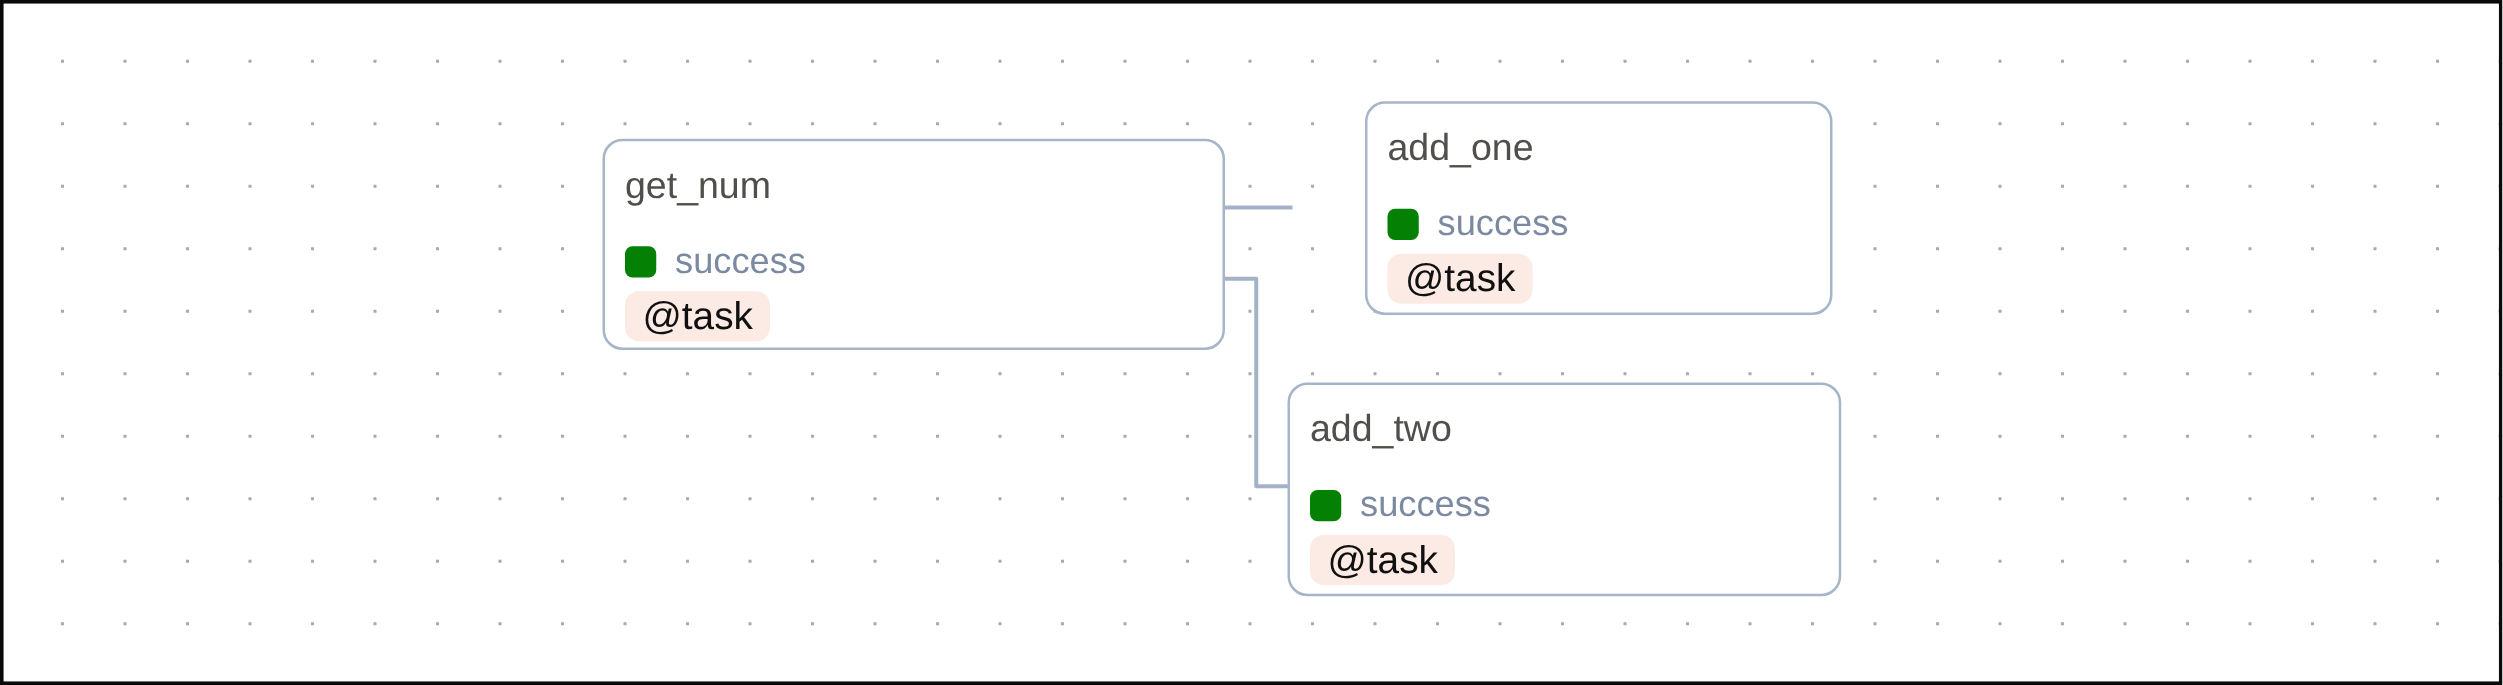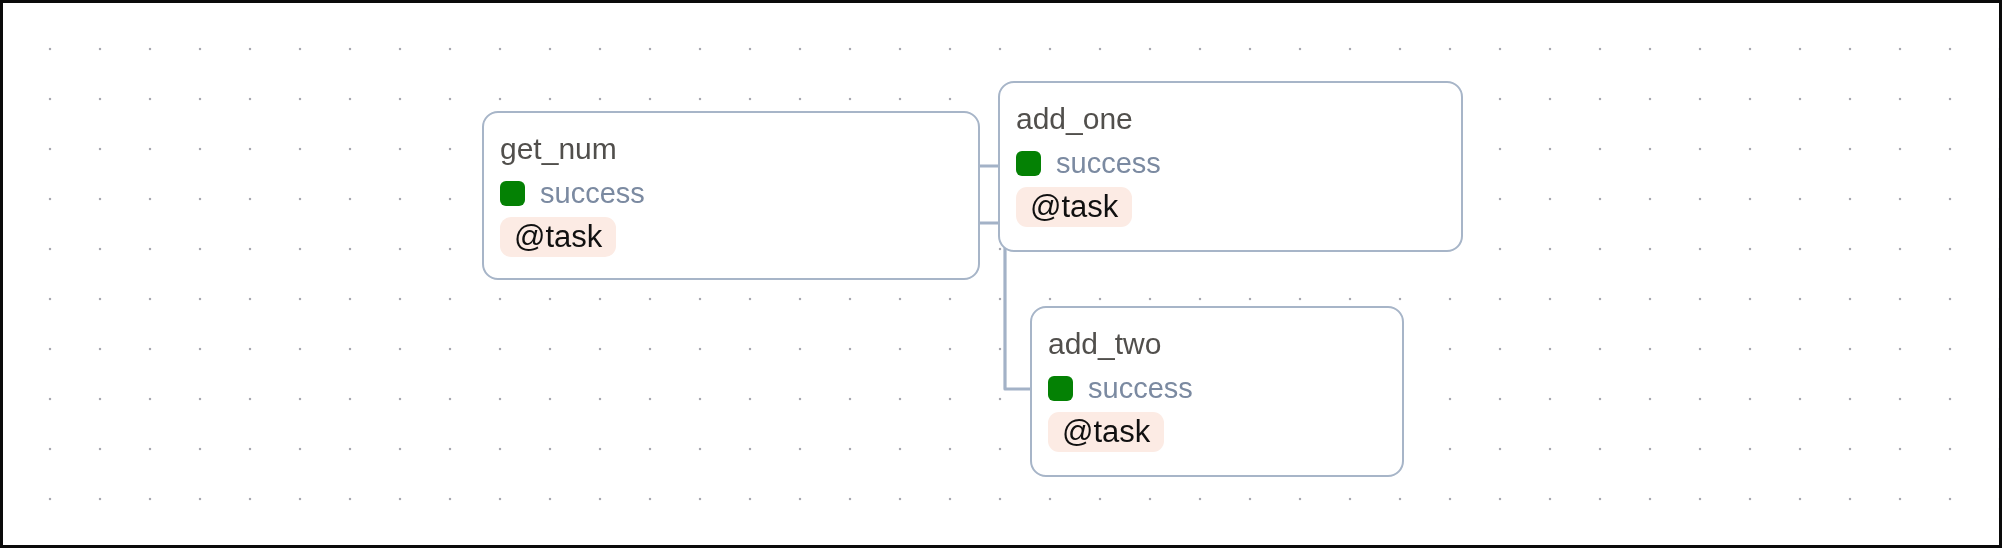--- a/index.html
+++ b/index.html
@@ -68,21 +68,21 @@
     font-size: 30px;
     line-height: 37px;
     color: var(--title);
     white-space: nowrap;
     overflow: hidden;
   }
   .state-row {
     display: flex;
     align-items: center;
     height: 28px;
-    margin-top: 12px;
+    margin-top: 28px;
   }
   .state-square {
     width: 25px;
     height: 25px;
     border-radius: 6px;
     background: var(--success-green);
     flex: 0 0 auto;
   }
   .state-label {
     margin-left: 15px;
@@ -97,22 +97,22 @@
     line-height: 40px;
     padding: 0 14px;
     border-radius: 11px;
     background: var(--task-chip-bg);
     color: var(--task-chip-text);
     font-size: 31px;
     white-space: nowrap;
   }
   
   #node-get-num { left: 482px; top: 111px; width: 498px; height: 169px; }
-  #node-add-one { left: 998px; top: 81px;  width: 465px; height: 171px; }
-  #node-add-two { left: 1030px; top: 306px; width: 374px; height: 171px; }
+  #node-add-one { left: 1092px; top: 81px;  width: 374px; height: 171px; }
+  #node-add-two { left: 1030px; top: 306px; width: 443px; height: 171px; }
 </style>
 </head>
 <body>
 
 <div class="viewport">
   <div class="graph-canvas">
 
     <svg class="edges" viewBox="0 0 2002 548" xmlns="http://www.w3.org/2000/svg">
       <path class="edge" d="M 980 166 L 1034 166"></path>
       <path class="edge" d="M 980 223 L 1005 223 L 1005 389 L 1032 389"></path>

